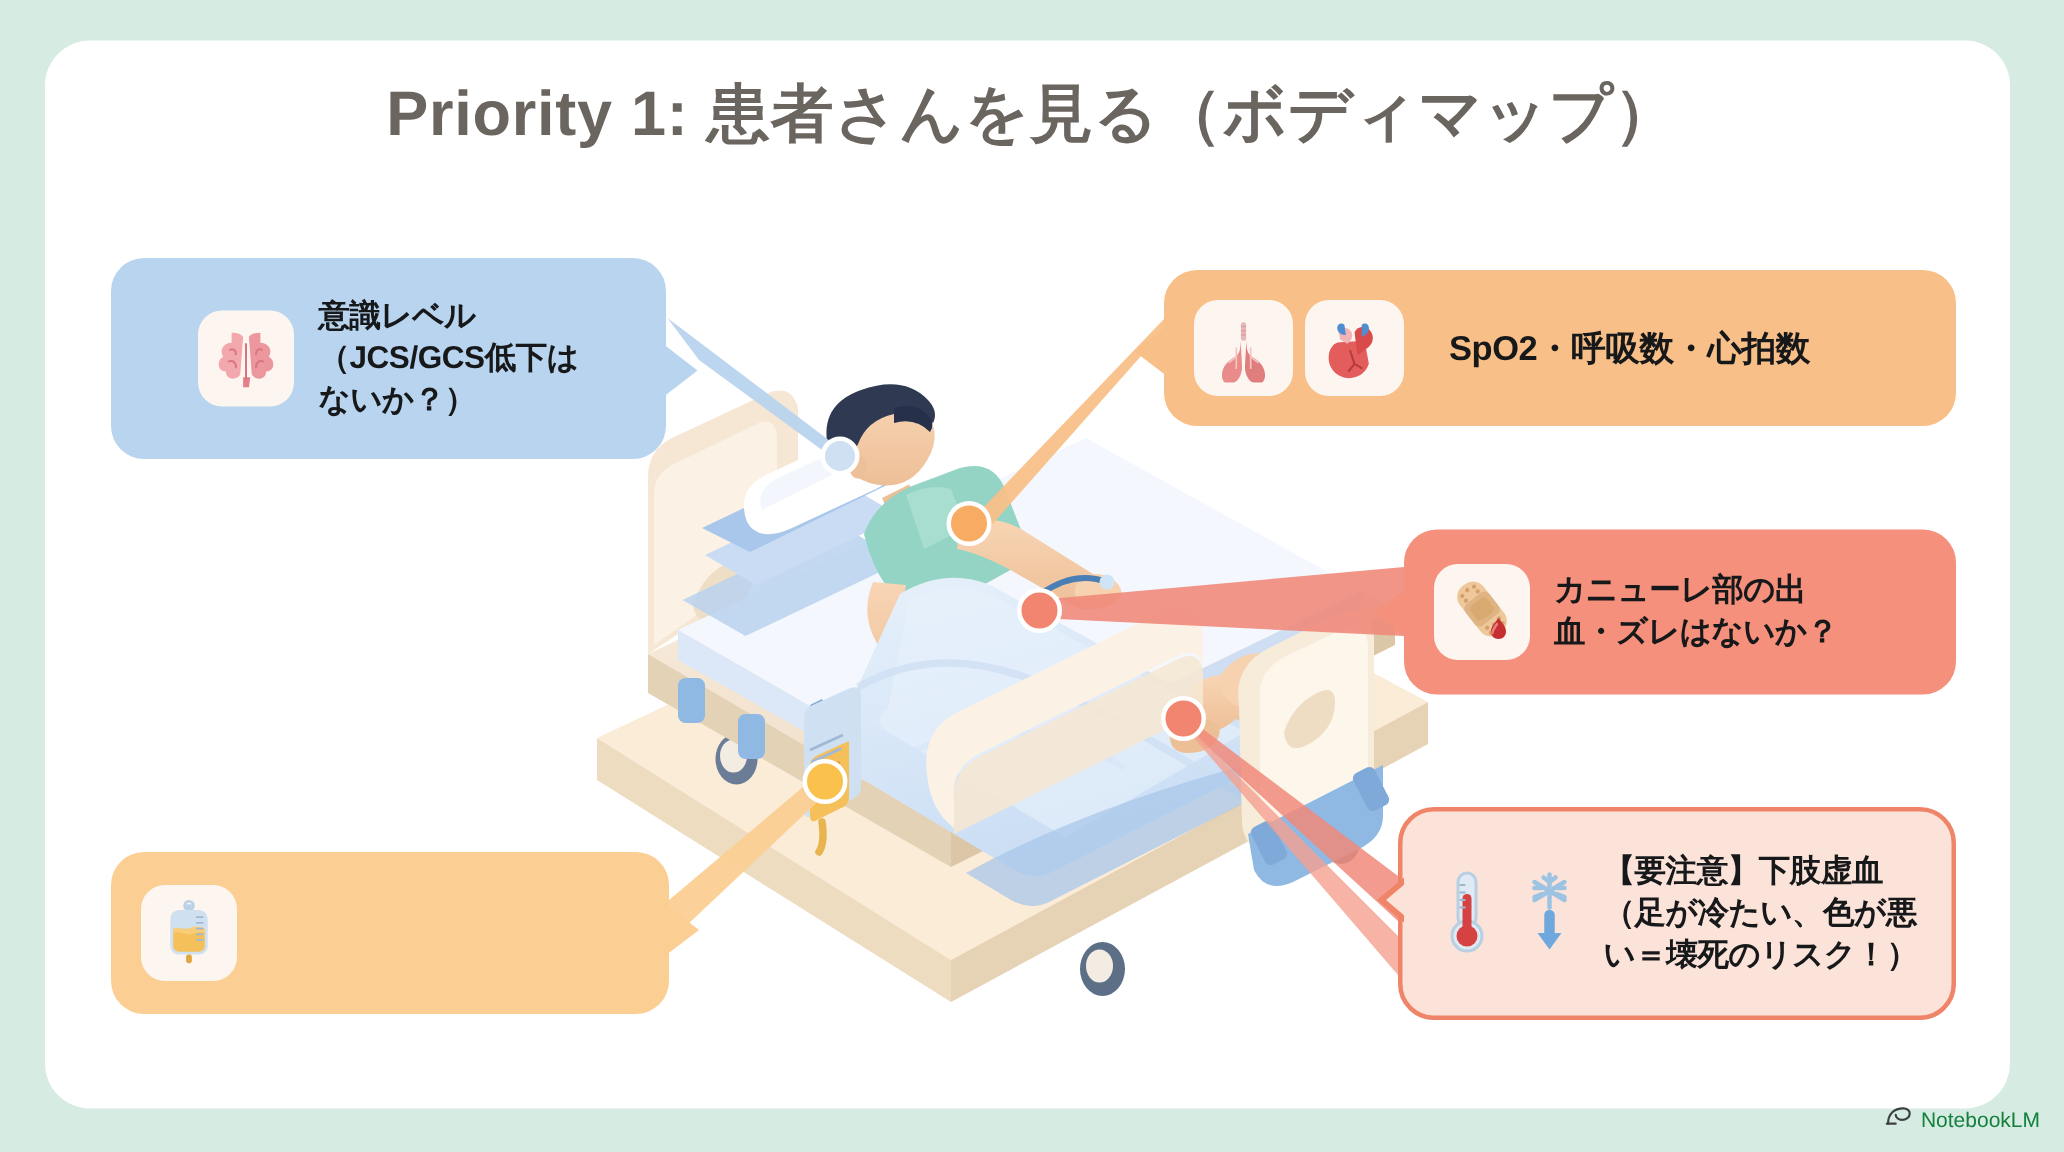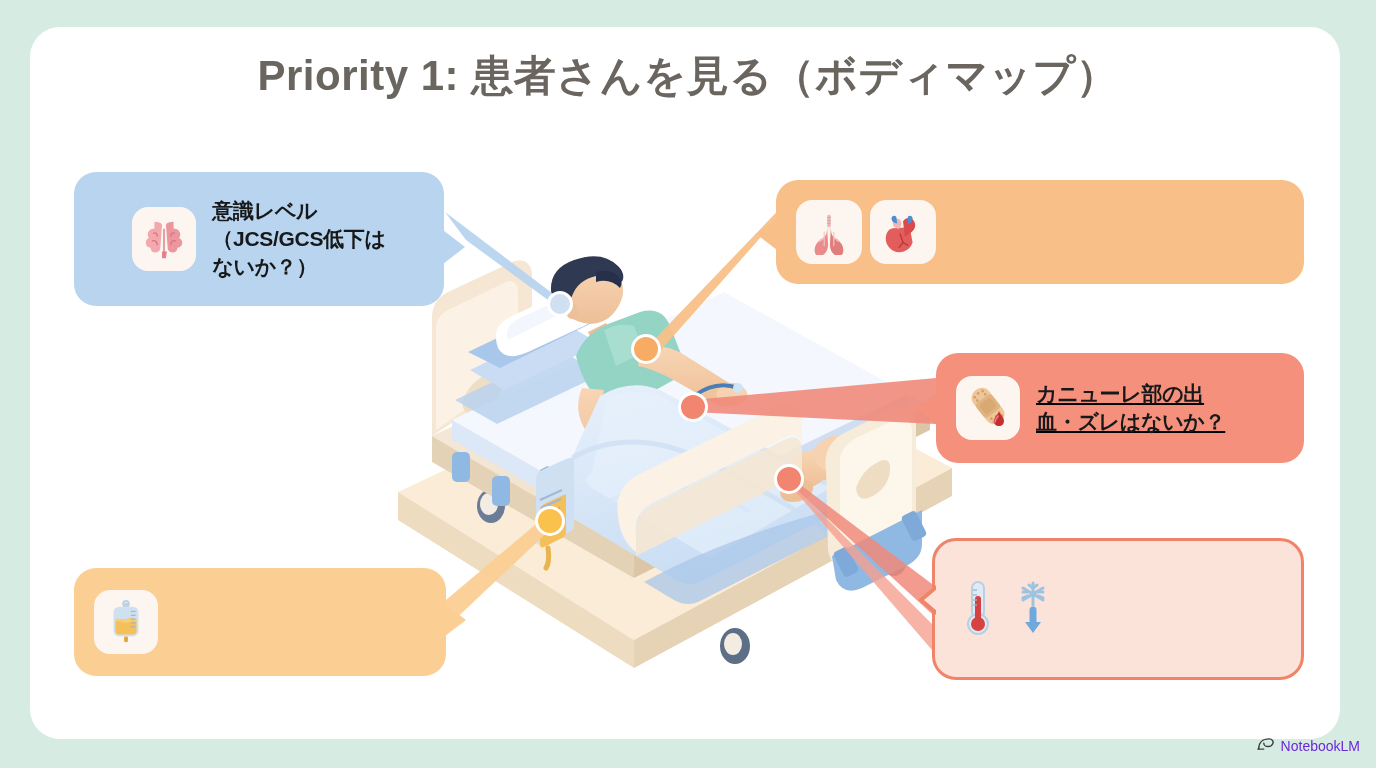--- a/index.html
+++ b/index.html
@@ -96,21 +96,20 @@
     left: -20px; top: 38px;
     border-top: 16px solid transparent;
     border-bottom: 16px solid transparent;
     border-right: 21px solid #f8c088;
   }
   #c-vitals .ctext { font-size: 23px; margin-left: 14px; }
 
   #c-cannula {
     left: 936px; top: 353px; width: 368px; min-height: 110px;
     background: #f4907c;
-    text-decoration: underline;
   }
   #c-cannula .tail {
     left: -19px; top: 40px;
     border-top: 16px solid transparent;
     border-bottom: 16px solid transparent;
     border-right: 20px solid #f4907c;
   }
 
   #c-urine {
     left: 74px; top: 568px; width: 372px; min-height: 108px;
@@ -155,21 +154,21 @@
     border-radius: 50%;
     border: 3px solid #ffffff;
     z-index: 5;
   }
 
   #watermark {
     position: absolute;
     right: 16px; bottom: 14px;
     display: flex; align-items: center; gap: 7px;
     font-size: 14px;
-    color: #6d28d9;
+    color: #15803d;
     font-family: "Liberation Sans", sans-serif;
     z-index: 8;
   }
 </style>
 </head>
 <body>
 
 <div id="card"></div>
 
 <div id="title">Priority 1: 患者さんを見る（ボディマップ）</div>
@@ -354,20 +353,21 @@
         <path d="M29 8c2-2 5-1 5 2 0 3-2 5-5 6z" fill="#4f8dd1"></path>
         <path d="M17 8c-2-2-5-1-5 2 0 3 3 5 6 5z" fill="#4f8dd1"></path>
         <g stroke="#b83b3b" stroke-width="1.4" fill="none" stroke-linecap="round">
           <path d="M21 26l3 9"></path>
             <path d="M24 35l-4 5"></path>
             <path d="M24 35l5 3"></path>
         </g>
       </svg>
     </span>
   </span>
+  <span class="ctext">SpO2・呼吸数・心拍数</span>
 </div>
 
 <div class="callout" id="c-cannula">
   <span class="tail"></span>
   <span class="ico-wrap">
     <span class="ico">
       <svg width="48" height="48" viewBox="0 0 48 48">
         <g transform="rotate(-38 24 22)">
           <rect x="14" y="2" width="20" height="40" rx="9" fill="#eec79a"></rect>
           <rect x="14" y="13" width="20" height="18" rx="4" fill="#e0b482"></rect>
@@ -443,20 +443,23 @@
           <line x1="27" y1="8" x2="7" y2="20"></line>
           <path d="M17 8l-4-3M17 8l4-3"></path>
           <path d="M12 12l-5 0M12 16l-5 2"></path>
           <path d="M22 12l5 0M22 16l5 2"></path>
         </g>
         <path d="M17 30v14" stroke="#6fa8dc" stroke-width="7" stroke-linecap="round"></path>
         <path d="M9 42l8 11 8-11z" fill="#6fa8dc"></path>
       </svg>
     </span>
   </span>
+  <span class="ctext">【要注意】下肢虚血
+（足が冷たい、色が悪
+い＝壊死のリスク！）</span>
 </div>
 
 <div id="watermark">
   <span>
     <svg width="17" height="14" viewBox="0 0 20 16">
       <path d="M2 14 C2 6 7 2 14 2 C17 2 19 4 19 6 C19 9 16 11 13 11 C10 11 8 9 8 7" stroke="#3c4043" stroke-width="1.7" fill="none" stroke-linecap="round"></path>
       <path d="M1 14h7" stroke="#3c4043" stroke-width="1.7" stroke-linecap="round"></path>
     </svg>
   </span>
   <span>NotebookLM</span>

